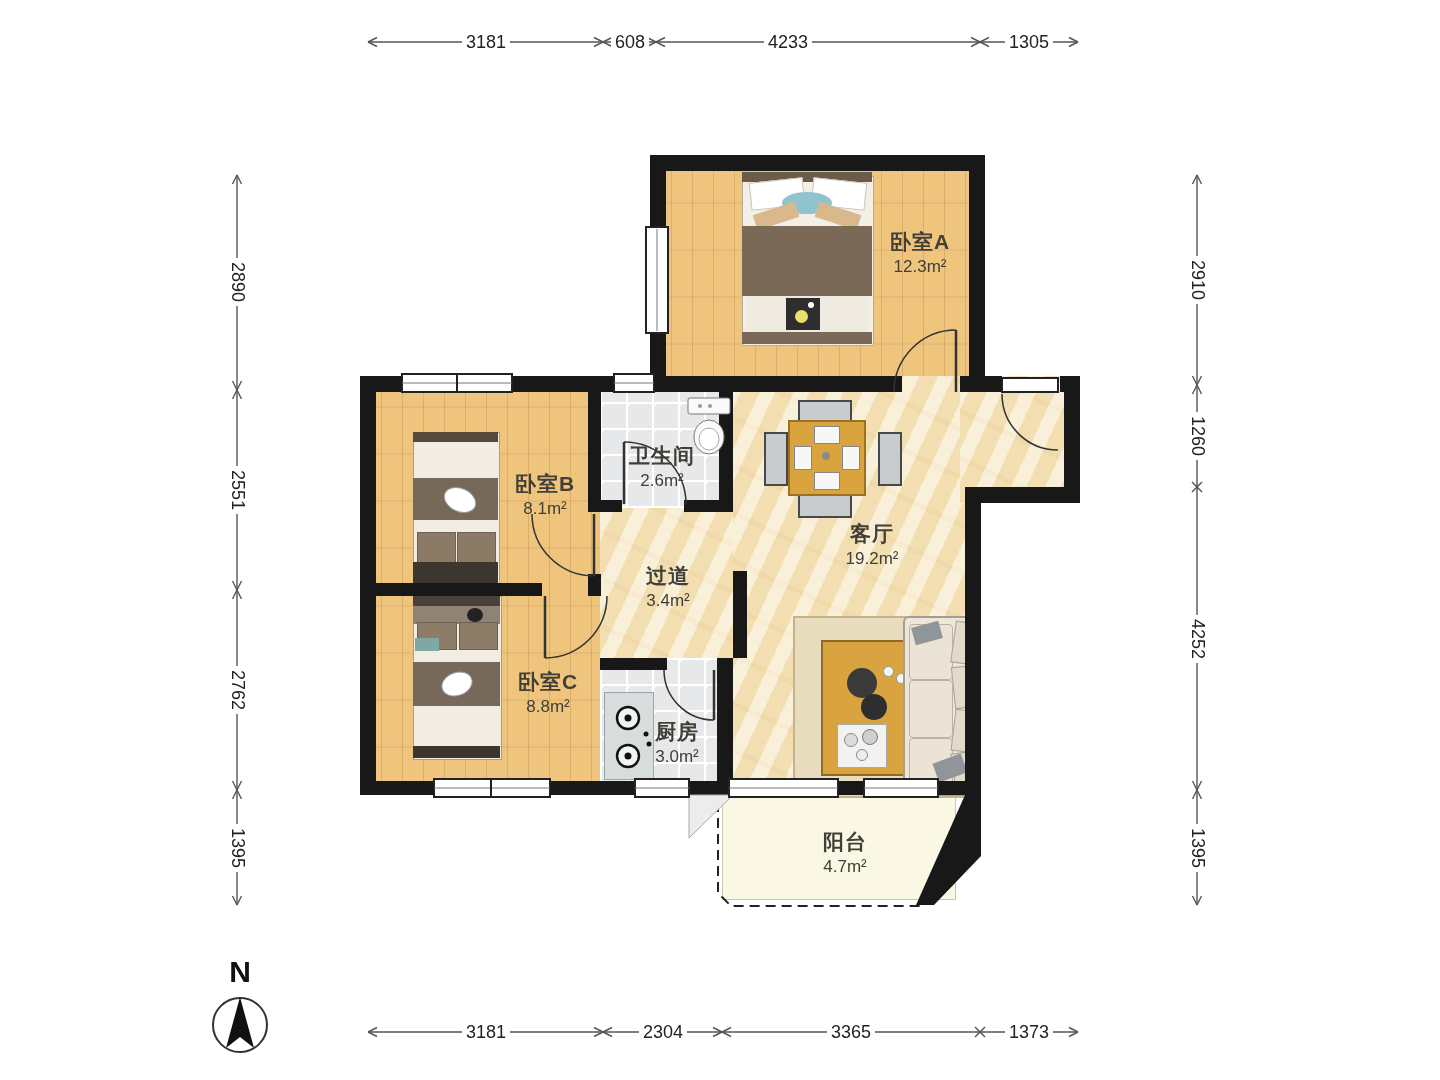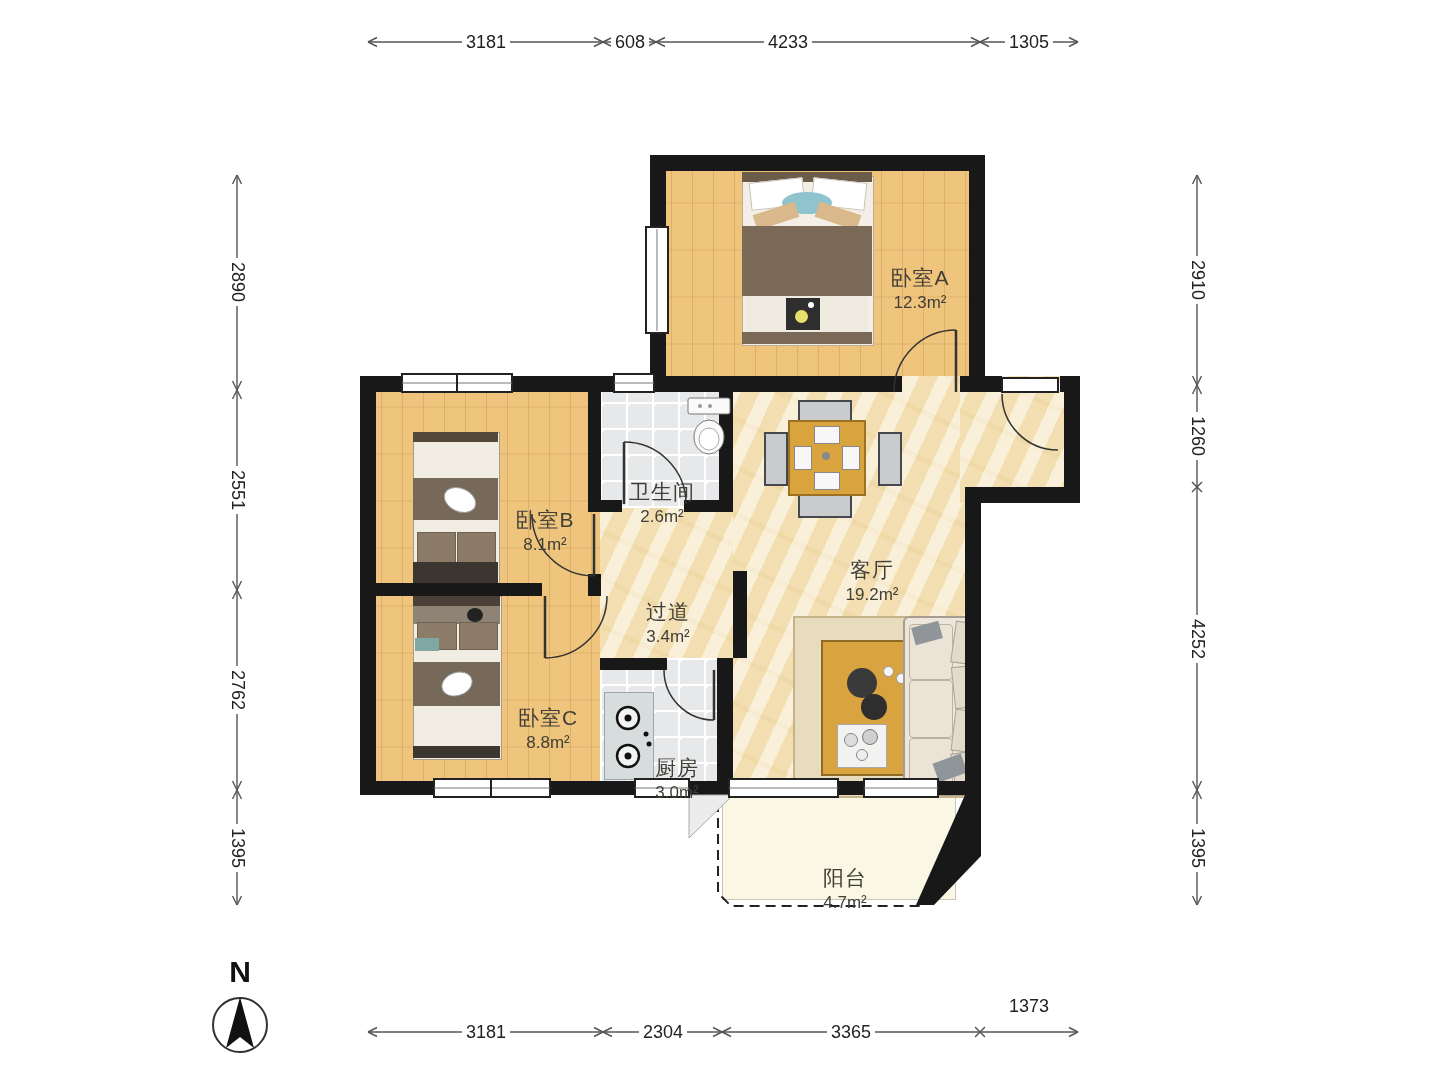--- a/index.html
+++ b/index.html
@@ -17,21 +17,21 @@
                      linear-gradient(90deg,#fff 2px,transparent 2px),
                      radial-gradient(circle at 1px 1px,#fff 3px,transparent 3px);
     background-size:26px 26px;}
   .balconyf{background:#FAF8E4;border:1px solid #c9c6b0;}
   .wall{position:absolute;background:#181818;z-index:3;}
   .f{position:absolute;z-index:2;}
   .f *{position:absolute;}
   svg.overlay{position:absolute;left:0;top:0;z-index:4;pointer-events:none;}
   .rlabel{position:absolute;transform:translateX(-50%);text-align:center;z-index:6;
           color:#413f37;display:flex;flex-direction:column;gap:1px;white-space:nowrap;}
-  .rname{font-size:21px;font-weight:400;letter-spacing:1px;margin-top:36px;}
+  .rname{font-size:21px;font-weight:700;letter-spacing:1px;}
   .rarea{font-size:17px;}
   .dim{position:absolute;font-size:18px;color:#222;background:#fff;padding:0 4px;
        transform:translate(-50%,-50%);z-index:6;white-space:nowrap;}
   .dim.v{transform:translate(-50%,-50%) rotate(90deg);}
   .nlabel{position:absolute;font-size:30px;font-weight:bold;color:#111;z-index:6;
           transform:translate(-50%,-50%);}
   .watermark{position:absolute;left:518px;top:462px;z-index:5;font-size:96px;font-weight:bold;
              color:rgba(255,255,255,.48);letter-spacing:8px;}
 </style>
 </head>
@@ -336,21 +336,21 @@
   </div>
 
   <span class="dim" style="left:486px;top:42px">3181</span>
   <span class="dim" style="left:630px;top:42px">608</span>
   <span class="dim" style="left:788px;top:42px">4233</span>
   <span class="dim" style="left:1029px;top:42px">1305</span>
 
   <span class="dim" style="left:486px;top:1032px">3181</span>
   <span class="dim" style="left:663px;top:1032px">2304</span>
   <span class="dim" style="left:851px;top:1032px">3365</span>
-  <span class="dim" style="left:1029px;top:1006px">1373</span>
+  <span class="dim" style="left:1029px;top:1032px">1373</span>
 
   <span class="dim v" style="left:237px;top:282px">2890</span>
   <span class="dim v" style="left:237px;top:490px">2551</span>
   <span class="dim v" style="left:237px;top:690px">2762</span>
   <span class="dim v" style="left:237px;top:848px">1395</span>
 
   <span class="dim v" style="left:1197px;top:280px">2910</span>
   <span class="dim v" style="left:1197px;top:436px">1260</span>
   <span class="dim v" style="left:1197px;top:639px">4252</span>
   <span class="dim v" style="left:1197px;top:848px">1395</span>

